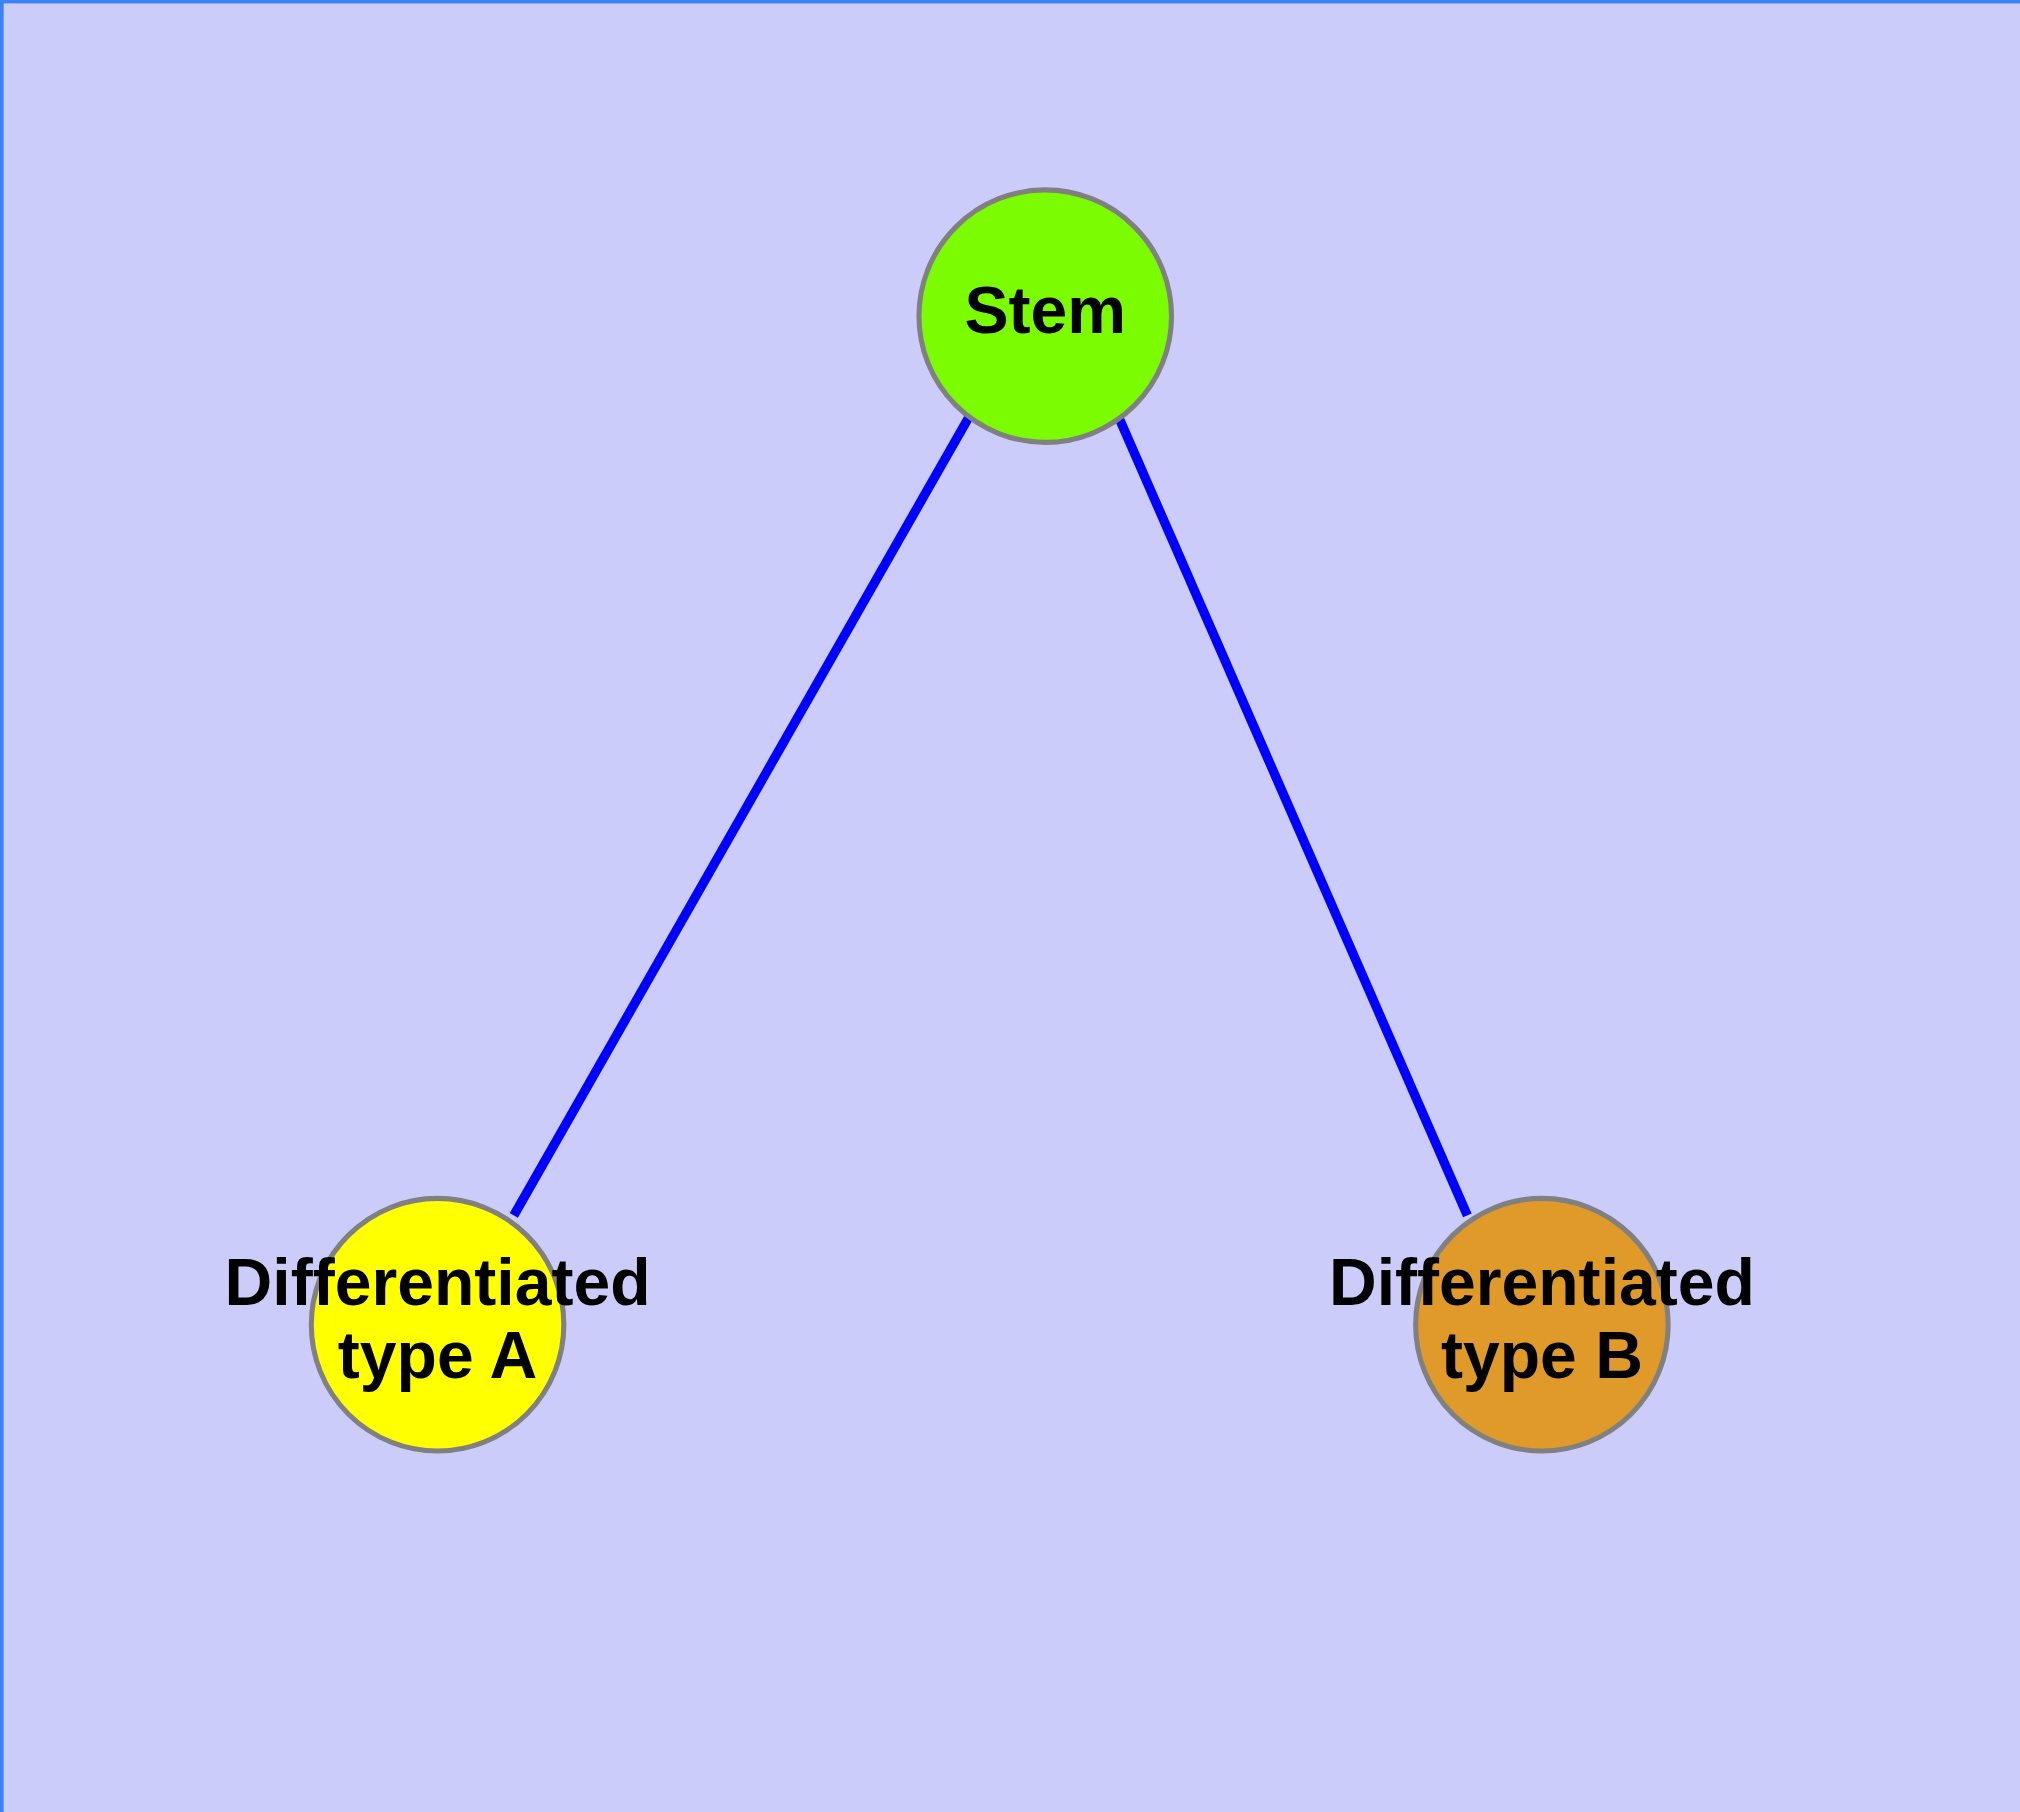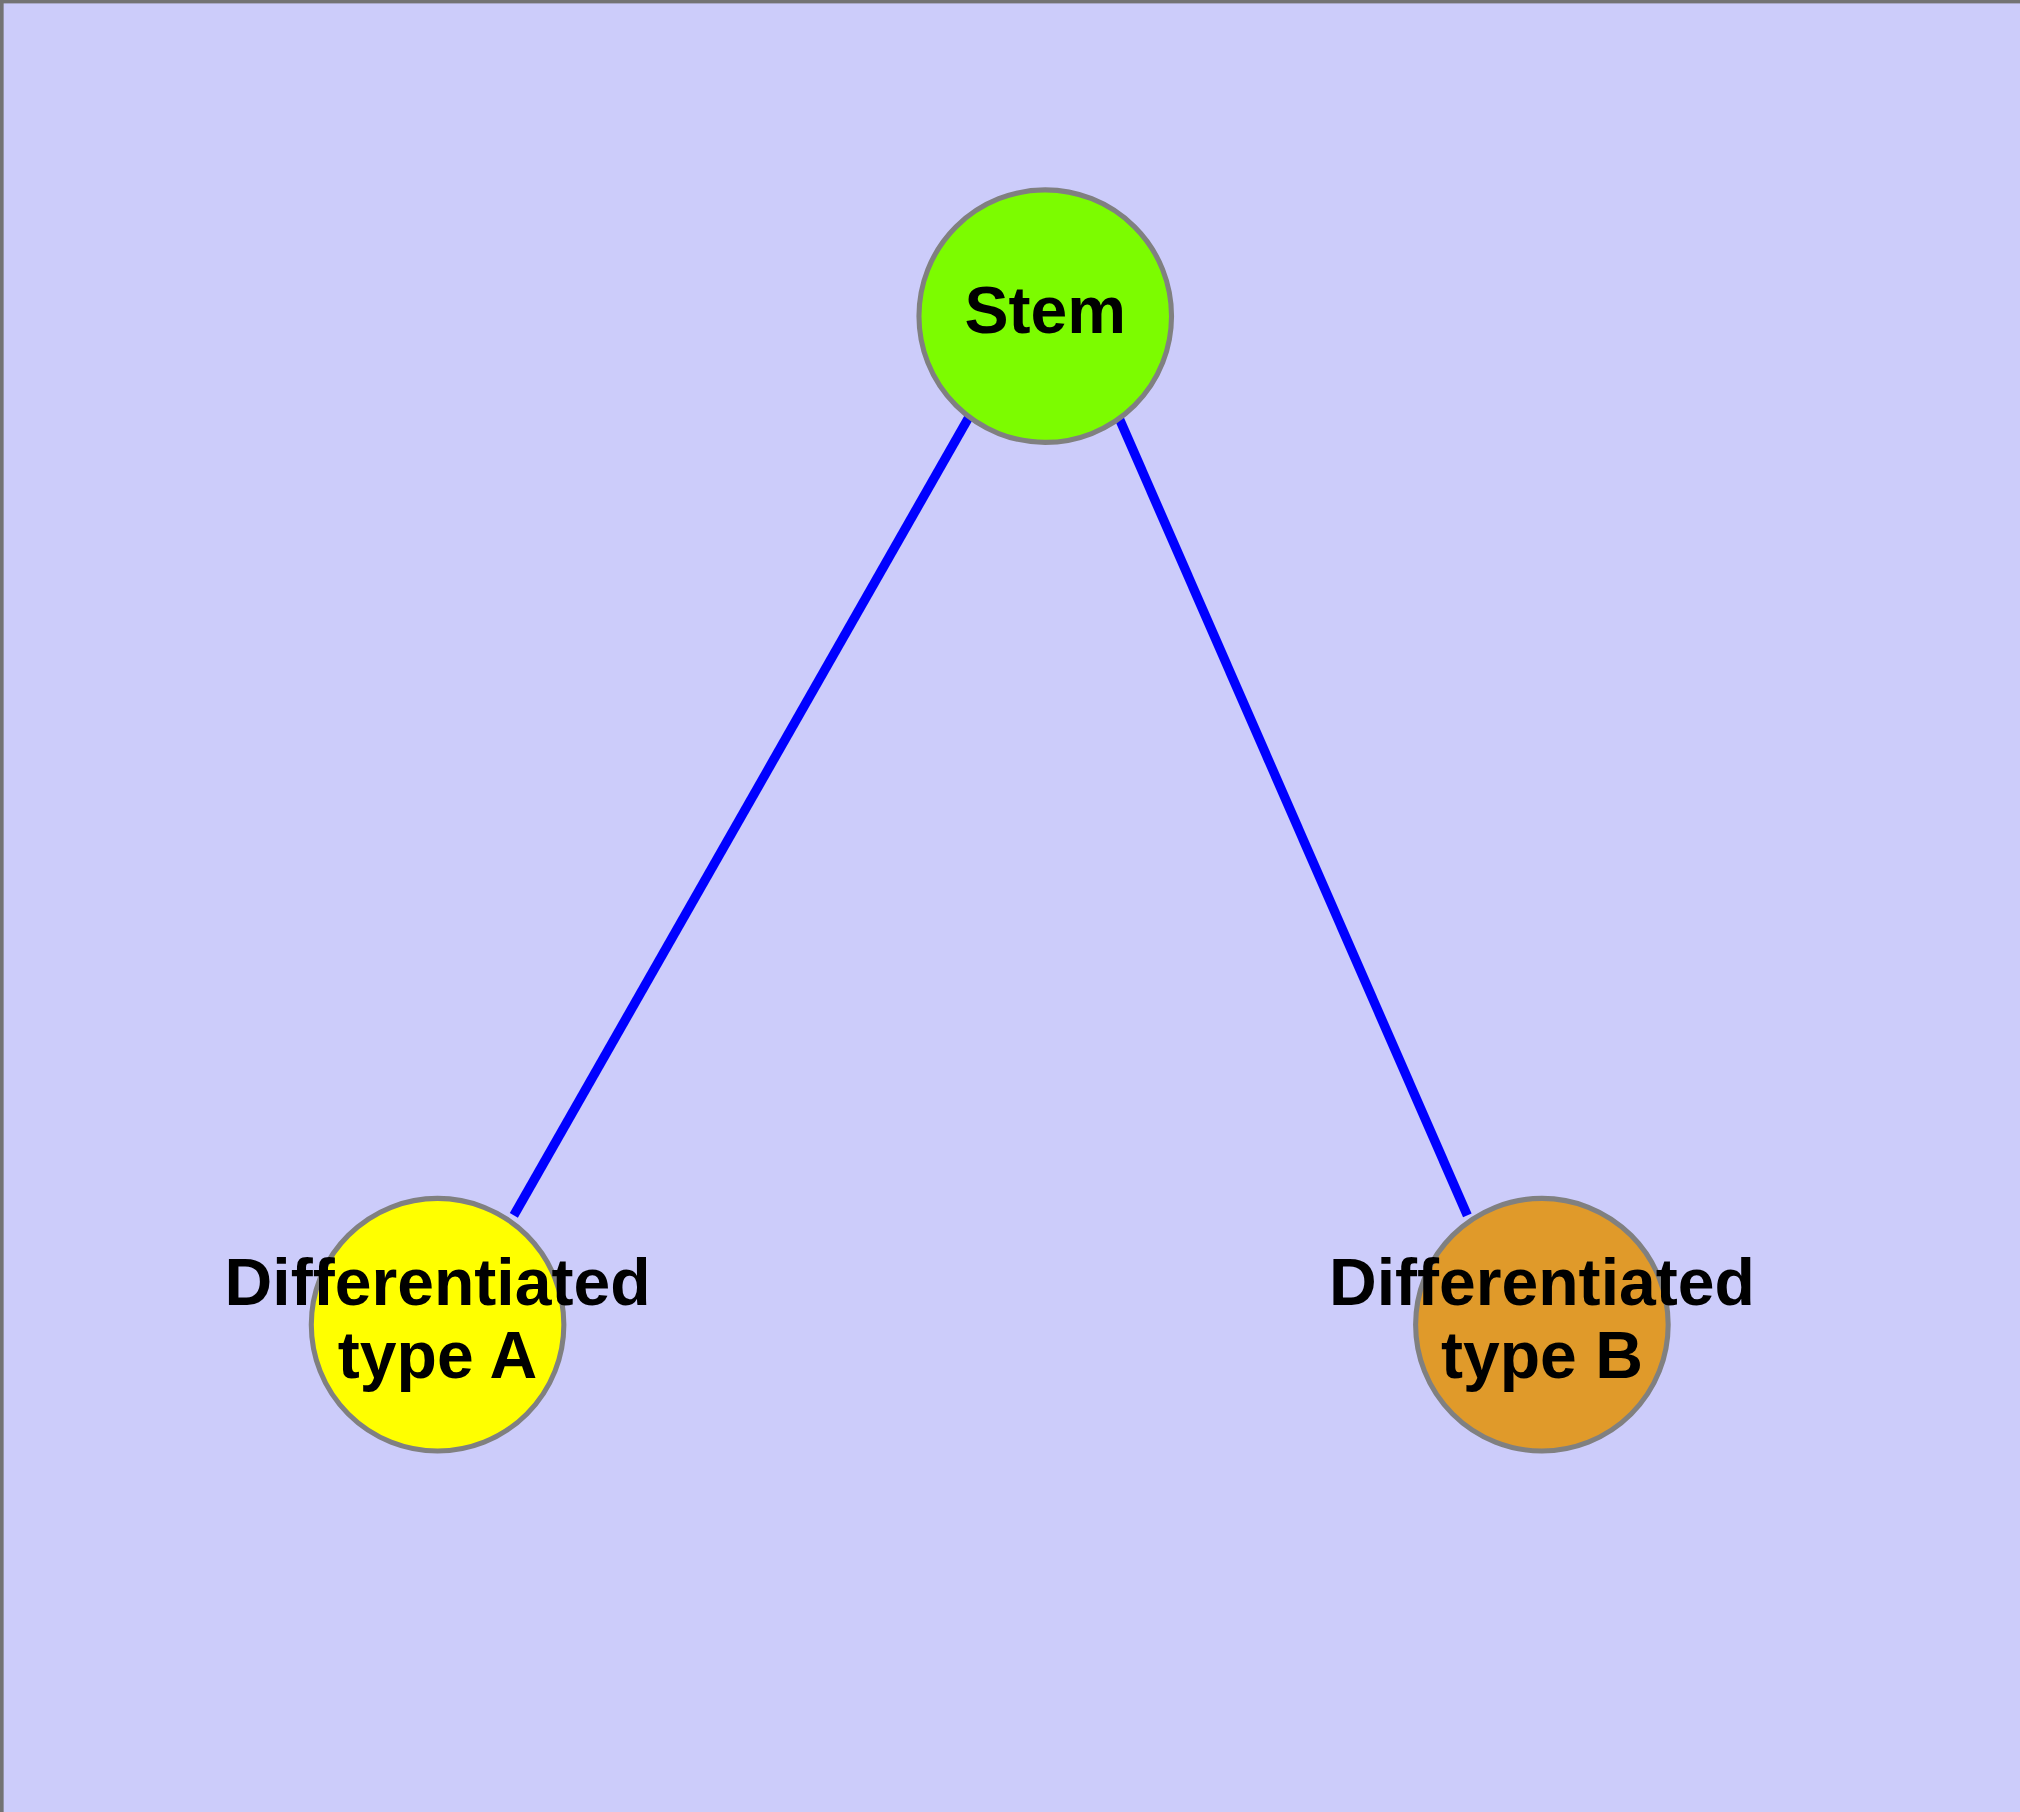--- a/index.html
+++ b/index.html
@@ -36,21 +36,21 @@
     font-family: "Liberation Sans", sans-serif;
     font-weight: bold;
     fill: #000000;
     text-anchor: middle;
     dominant-baseline: middle;
   }
 </style>
 </head>
 <body>
 
-<div id="canvas" style="width: 2021px; height: 1812px; background: #737373;">
+<div id="canvas" style="width: 2021px; height: 1812px; background: #3b82f6;">
   <svg id="graph-svg" viewBox="0 0 2384 2138" xmlns="http://www.w3.org/2000/svg" style="width: 2021px; height: 1812px;">
 
     <rect id="bg-rect" x="4" y="4" width="2380" height="2134" fill="#ccccfa"></rect>
 
     <g id="edges-layer">
         <line class="edge-line" x1="1143" y1="492" x2="606" y2="1434" stroke="#0000ff" stroke-width="11"></line>
         <line class="edge-line" x1="1320" y1="493" x2="1731" y2="1434" stroke="#0000ff" stroke-width="11"></line>
       </g>
     <g id="nodes-layer">
         <circle class="node-circle" cx="1233" cy="373" r="149" fill="#7cfc00" stroke="#808080" stroke-width="6"></circle>

